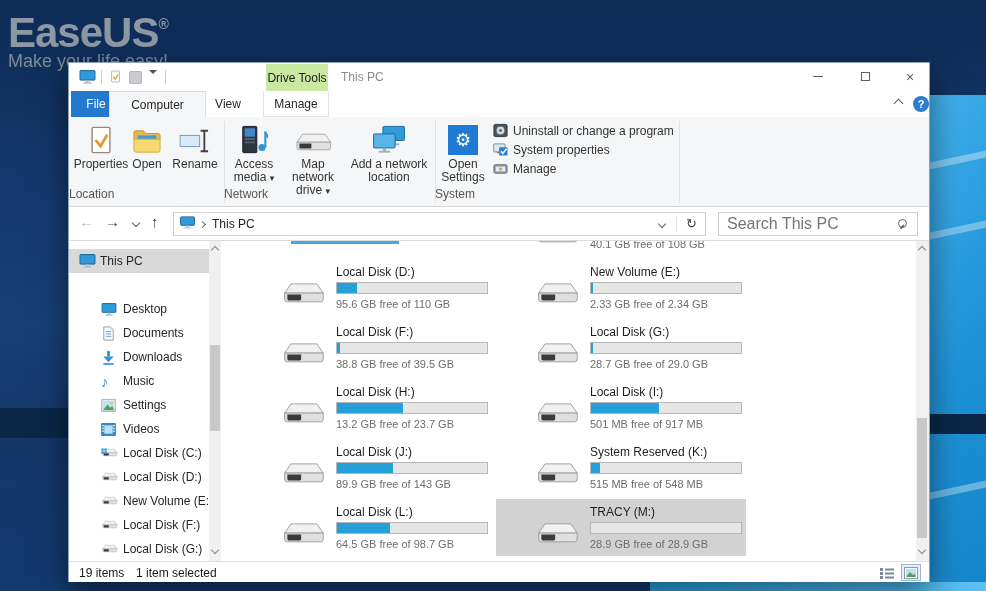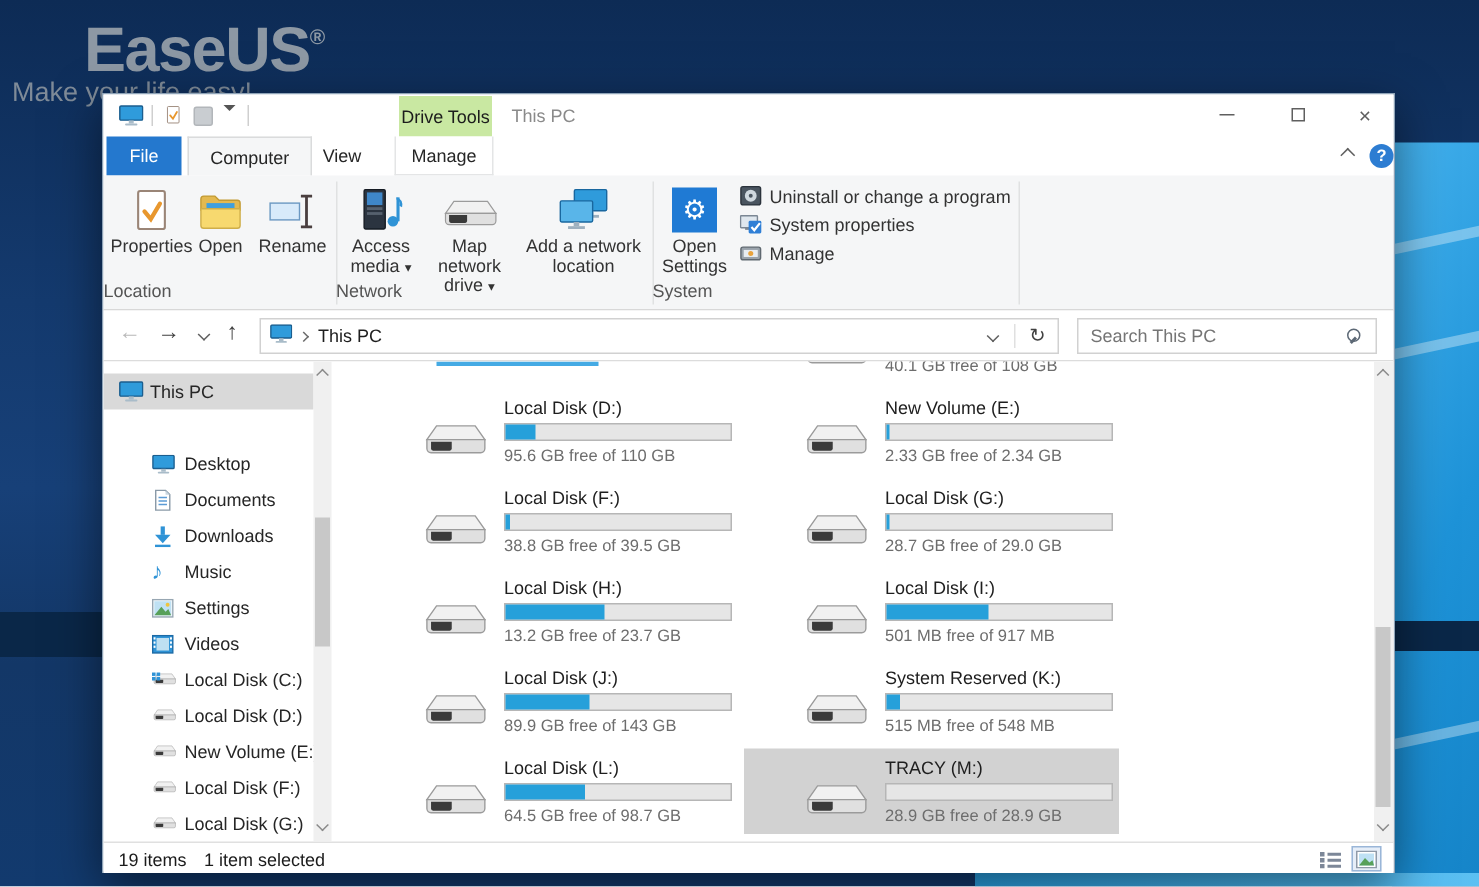--- a/index.html
+++ b/index.html
@@ -7,21 +7,21 @@
   .desktop { position:relative; width:986px; height:591px; overflow:hidden;
     background:linear-gradient(180deg,#0d2b55 0%,#143a6e 34%,#174078 55%,#133767 75%,#123a6e 100%); }
   .dark-band { position:absolute; left:0; top:408px; width:986px; height:30px; background:#0a2748; }
   .beams { position:absolute; left:928px; top:95px; width:58px; height:496px;
     background:linear-gradient(115deg,#45b2ee 0%,#1e93d8 55%,#1584c8 100%); }
   .beams .streak { position:absolute; left:-8px; width:90px; height:7px; background:rgba(255,255,255,.35); transform:rotate(-12deg); }
   .beam-gap { position:absolute; left:928px; top:414px; width:58px; height:20px; background:#0a2748; }
   .bottom-beam { position:absolute; left:650px; top:582px; width:336px; height:9px; background:linear-gradient(100deg,#2aa3e6,#5cc0f2); }
 
   .logo { position:absolute; left:8px; top:2px; color:#8d98a4; }
-  .logo .big { font-size:42px; font-weight:bold; letter-spacing:-1px; line-height:44px;margin-left:48px; }
+  .logo .big { font-size:42px; font-weight:bold; letter-spacing:-1px; line-height:44px; }
   .logo .reg { font-size:14px; vertical-align:18px; font-weight:bold; }
   .logo .tag { font-size:18px; color:#7f8b98; margin-top:-4px; }
 
   .window { position:absolute; left:68px; top:62px; width:862px; height:520px; background:#fff;
     border:1px solid #8ea3b7; box-shadow:0 10px 30px rgba(0,0,0,.5); font-size:12px; color:#1e1e1e; }
 
   
   .titlebar { position:absolute; left:0; top:0; width:860px; height:28px; background:#fff; }
   .qat { position:absolute; left:10px; top:0; height:28px; }
   .qat-sep { position:absolute; top:7px; width:1px; height:14px; background:#cfcfcf; }
@@ -34,21 +34,21 @@
   .win-title { position:absolute; left:272px; top:7px; color:#8a8a8a; font-size:12px; }
   .winbtn { position:absolute; top:0; width:32px; height:27px; display:flex; align-items:center; justify-content:center; color:#5f5f5f; }
   .minbar { width:10px; height:1px; background:#5f5f5f; }
   .maxbox { width:9px; height:9px; border:1px solid #5f5f5f; }
   .closex { font-size:14px; line-height:1; }
 
   
   .tabrow { position:absolute; left:0; top:28px; width:860px; height:26px; background:#fff; }
   .tab { position:absolute; top:0; height:26px; display:flex; align-items:center; justify-content:center; color:#262626; }
   .tab-file { left:2px; width:50px; background:#2478ce; color:#fff; }
-  .tab-computer { left:56px; width:83px; background:#f5f6f7; border:1px solid #dadbdc; border-bottom:none; }
+  .tab-computer { left:40px; width:97px; background:#f5f6f7; border:1px solid #dadbdc; border-bottom:none; }
   .tab-view { left:135px; width:48px; }
   .tab-manage { left:194px; width:66px; border:1px solid #e4e5e6; border-top:none; }
   .collapse-chev { position:absolute; left:826px; top:9px; width:7px; height:7px; border-left:1.5px solid #5f5f5f; border-top:1.5px solid #5f5f5f; transform:rotate(45deg); }
   .help-btn { position:absolute; left:844px; top:5px; width:16px; height:16px; border-radius:50%; background:#2d7dd2; color:#fff;
     font-size:11px; font-weight:bold; display:flex; align-items:center; justify-content:center; }
 
   
   .ribbon { position:absolute; left:0; top:54px; width:860px; height:90px; background:#f5f6f7; border-bottom:1px solid #d8d8d8; }
   .rsep { position:absolute; top:4px; width:1px; height:82px; background:#e0e1e2; }
   .rbtn { position:absolute; top:4px; display:flex; flex-direction:column; align-items:center; color:#333; text-align:center; line-height:13px; }
@@ -59,21 +59,21 @@
   .settings-sq span { color:#fff; font-size:18px; line-height:1; }
   .caret { font-size:9px; color:#333; }
 
   
   .navrow { position:absolute; left:0; top:144px; width:860px; height:34px; background:#fff; border-bottom:1px solid #dcdcdc; }
   .navarrow { position:absolute; top:6px; font-size:15px; }
   .addrbox { position:absolute; left:104px; top:5px; width:533px; height:24px; border:1px solid #d1d1d1; display:flex; align-items:center; }
   .addr-chev-dn { position:absolute; width:6px; height:6px; border-right:1.4px solid #5f5f5f; border-bottom:1.4px solid #5f5f5f; transform:rotate(45deg); }
   .crumb-chev { width:5px; height:5px; border-right:1.3px solid #6a6a6a; border-bottom:1.3px solid #6a6a6a; transform:rotate(-45deg); margin:0 7px 0 5px; }
   .searchbox { position:absolute; left:649px; top:5px; width:200px; height:24px; border:1px solid #d1d1d1; }
-  .searchbox input { position:absolute; left:8px; top:2px; width:160px; height:18px; border:none; outline:none; font-size:12px; color:#444;
+  .searchbox input { position:absolute; left:8px; top:2px; width:160px; height:18px; border:none; outline:none; font-size:16px; color:#444;
     font-family:"Liberation Sans",sans-serif; }
   .searchbox input::placeholder { color:#757575; opacity:1; }
   .mag { position:absolute; right:10px; top:6px; width:12px; height:12px; }
   .mag::before { content:""; position:absolute; left:2.5px; top:0; width:7px; height:7px; border:1.6px solid #5c6possible8; border:1.6px solid #5c6875; border-radius:50%; }
   .mag::after { content:""; position:absolute; left:2.6px; top:8.2px; width:4.5px; height:1.6px; background:#5c6875; transform:rotate(135deg); transform-origin:80% 50%; }
 
   
   .content { position:absolute; left:0; top:178px; width:860px; height:320px; background:#fff; overflow:hidden; }
   .sbitem { position:absolute; left:0; width:140px; height:24px; display:flex; align-items:center; }
   .sbitem.sel { background:#d9d9d9; }

